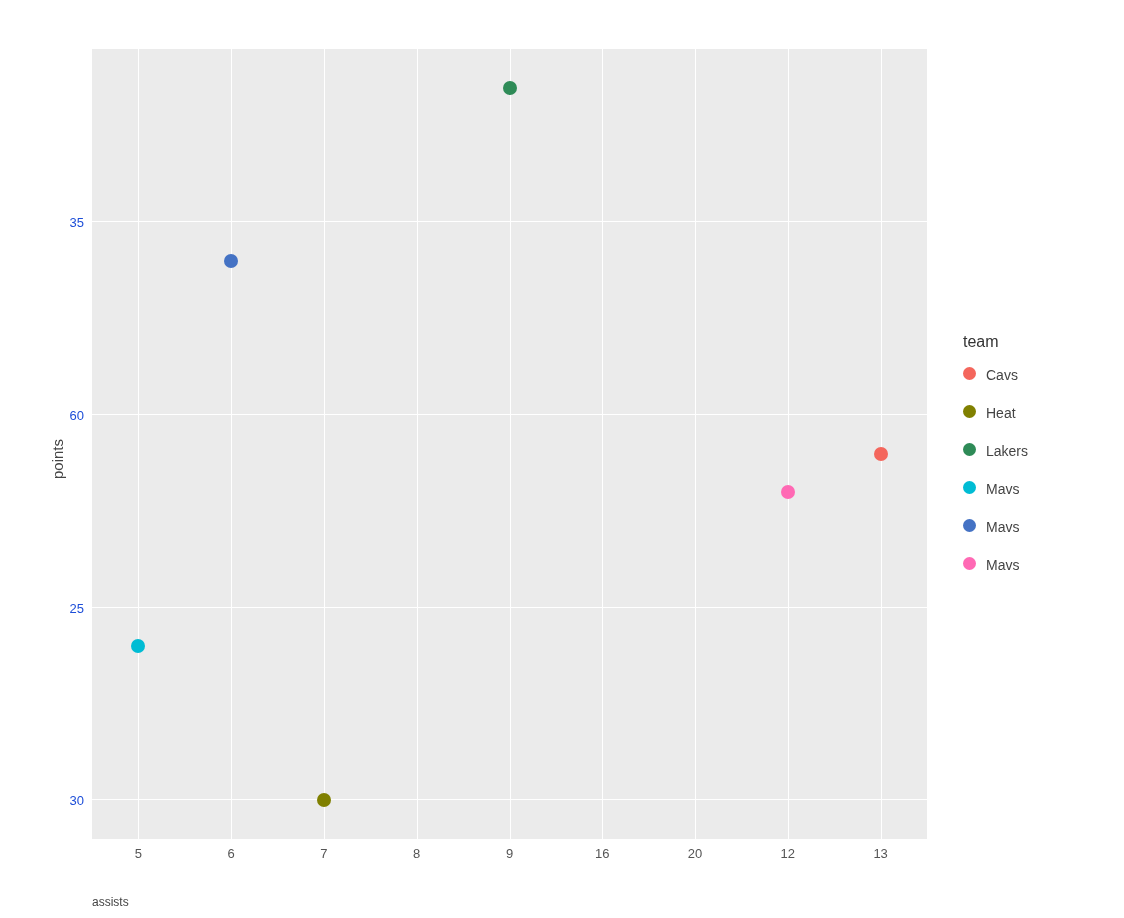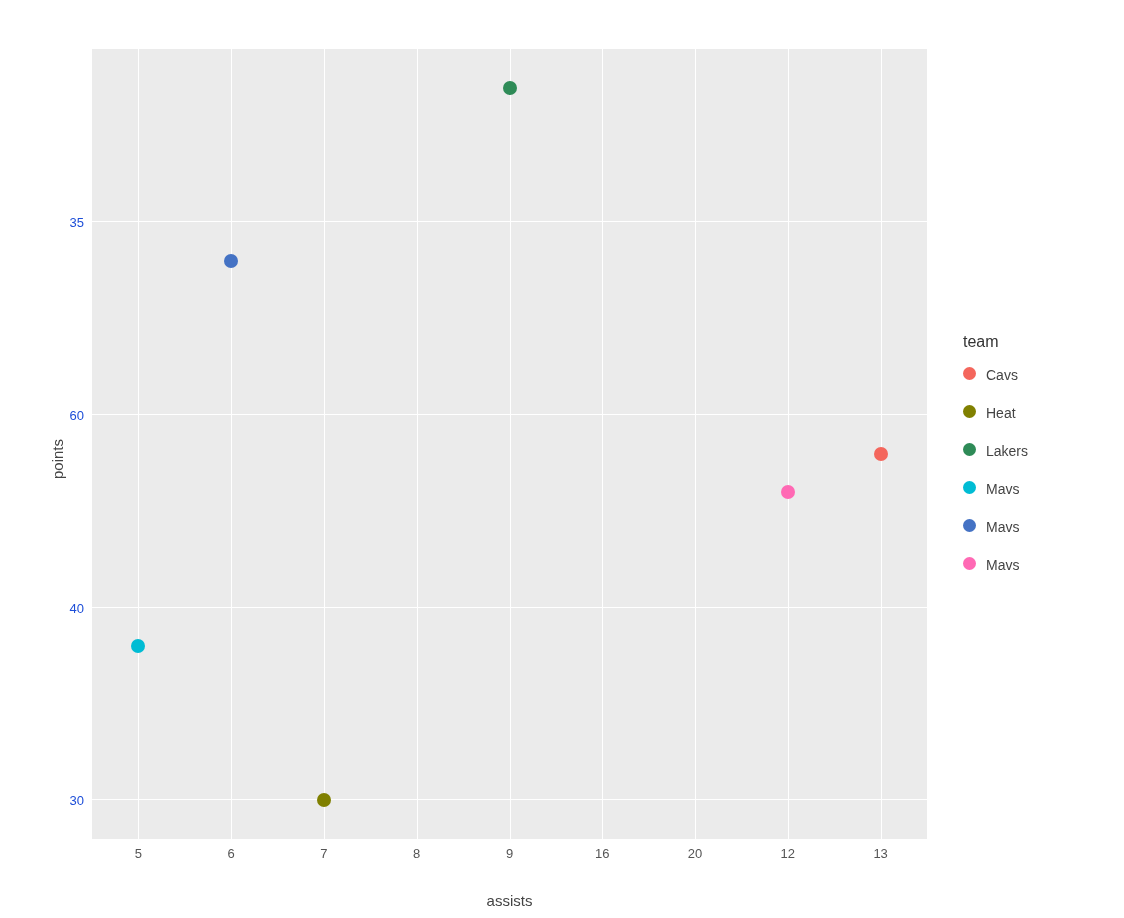--- a/index.html
+++ b/index.html
@@ -74,22 +74,22 @@
       position: absolute;
       font-size: 13px;
       color: #1d4ed8;
       right: calc(100% + 8px);
       transform: translateY(50%);
     }
     .x-axis-title {
       position: absolute;
       bottom: -70px;
       width: 100%;
-      text-align: center;
-      font-size: 15px;
+      text-align: left;
+      font-size: 12px;
       color: #444;
       margin-top: 35px;
     }
     
     .dot {
       position: absolute;
       width: 14px;
       height: 14px;
       border-radius: 50%;
       transform: translate(-50%, 50%);
@@ -127,21 +127,21 @@
 
 <div class="chart-container">
   <div class="plot-area">
     <span class="y-axis-label">points</span>
     <div class="plot-with-axes" id="plot-inner">
       <div class="grid-area" id="grid-area">
 
       <div class="grid-line-h" style="bottom: 4.87805%;"></div>
           <span class="y-tick-label" style="bottom: 4.87805%;">30</span>
           <div class="grid-line-h" style="bottom: 29.2683%;"></div>
-          <span class="y-tick-label" style="bottom: 29.2683%;">40</span>
+          <span class="y-tick-label" style="bottom: 29.2683%;">25</span>
           <div class="grid-line-h" style="bottom: 53.6585%;"></div>
           <span class="y-tick-label" style="bottom: 53.6585%;">60</span>
           <div class="grid-line-h" style="bottom: 78.0488%;"></div>
           <span class="y-tick-label" style="bottom: 78.0488%;">35</span>
           <div class="grid-line-v" style="left: 5.55556%;"></div>
           <span class="x-tick-label" style="left: 5.55556%; bottom: -22px;">5</span>
           <div class="grid-line-v" style="left: 16.6667%;"></div>
           <span class="x-tick-label" style="left: 16.6667%; bottom: -22px;">6</span>
           <div class="grid-line-v" style="left: 27.7778%;"></div>
           <span class="x-tick-label" style="left: 27.7778%; bottom: -22px;">7</span>

